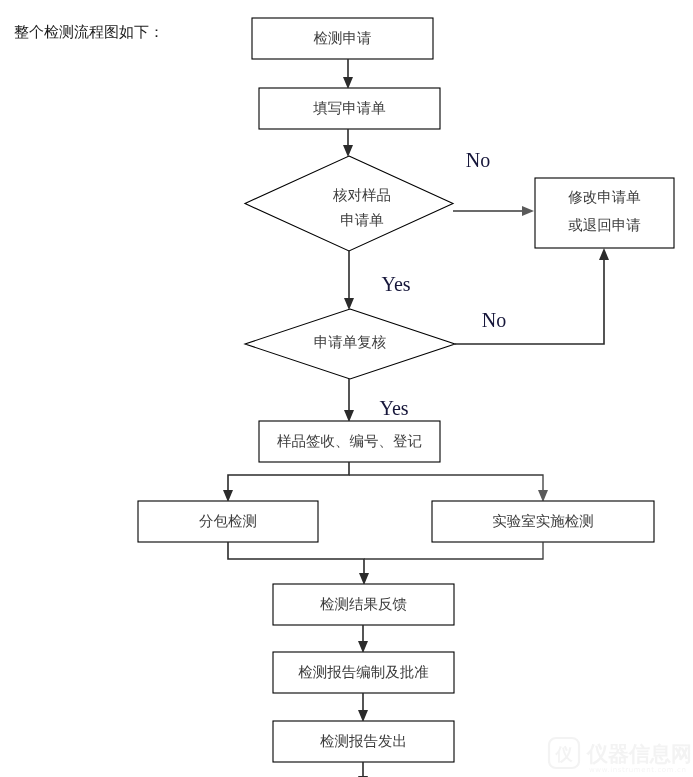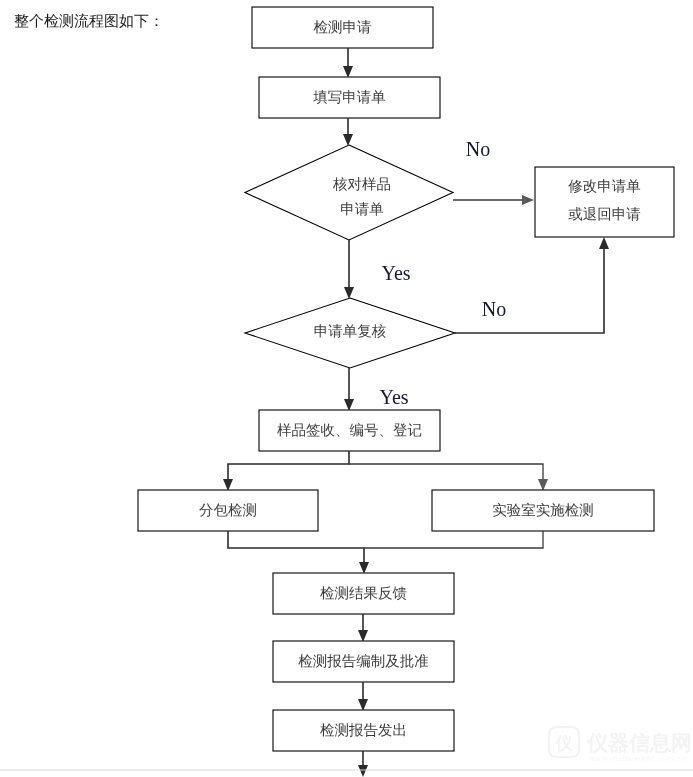--- a/index.html
+++ b/index.html
@@ -11,21 +11,21 @@
   body {
     width: 693px;
     height: 777px;
     position: relative;
     overflow: hidden;
     font-family: "Liberation Serif", "DejaVu Serif", serif;
   }
   #flow-root {
     position: absolute;
     left: 0;
-    top: 0;
+    top: 11px;
     width: 693px;
     height: 697px;
   }
   .heading-text {
     font-family: "Liberation Serif", "DejaVu Serif", serif;
     font-size: 15px;
     fill: #1a1a1a;
   }
   .node-box {
     fill: #ffffff;

